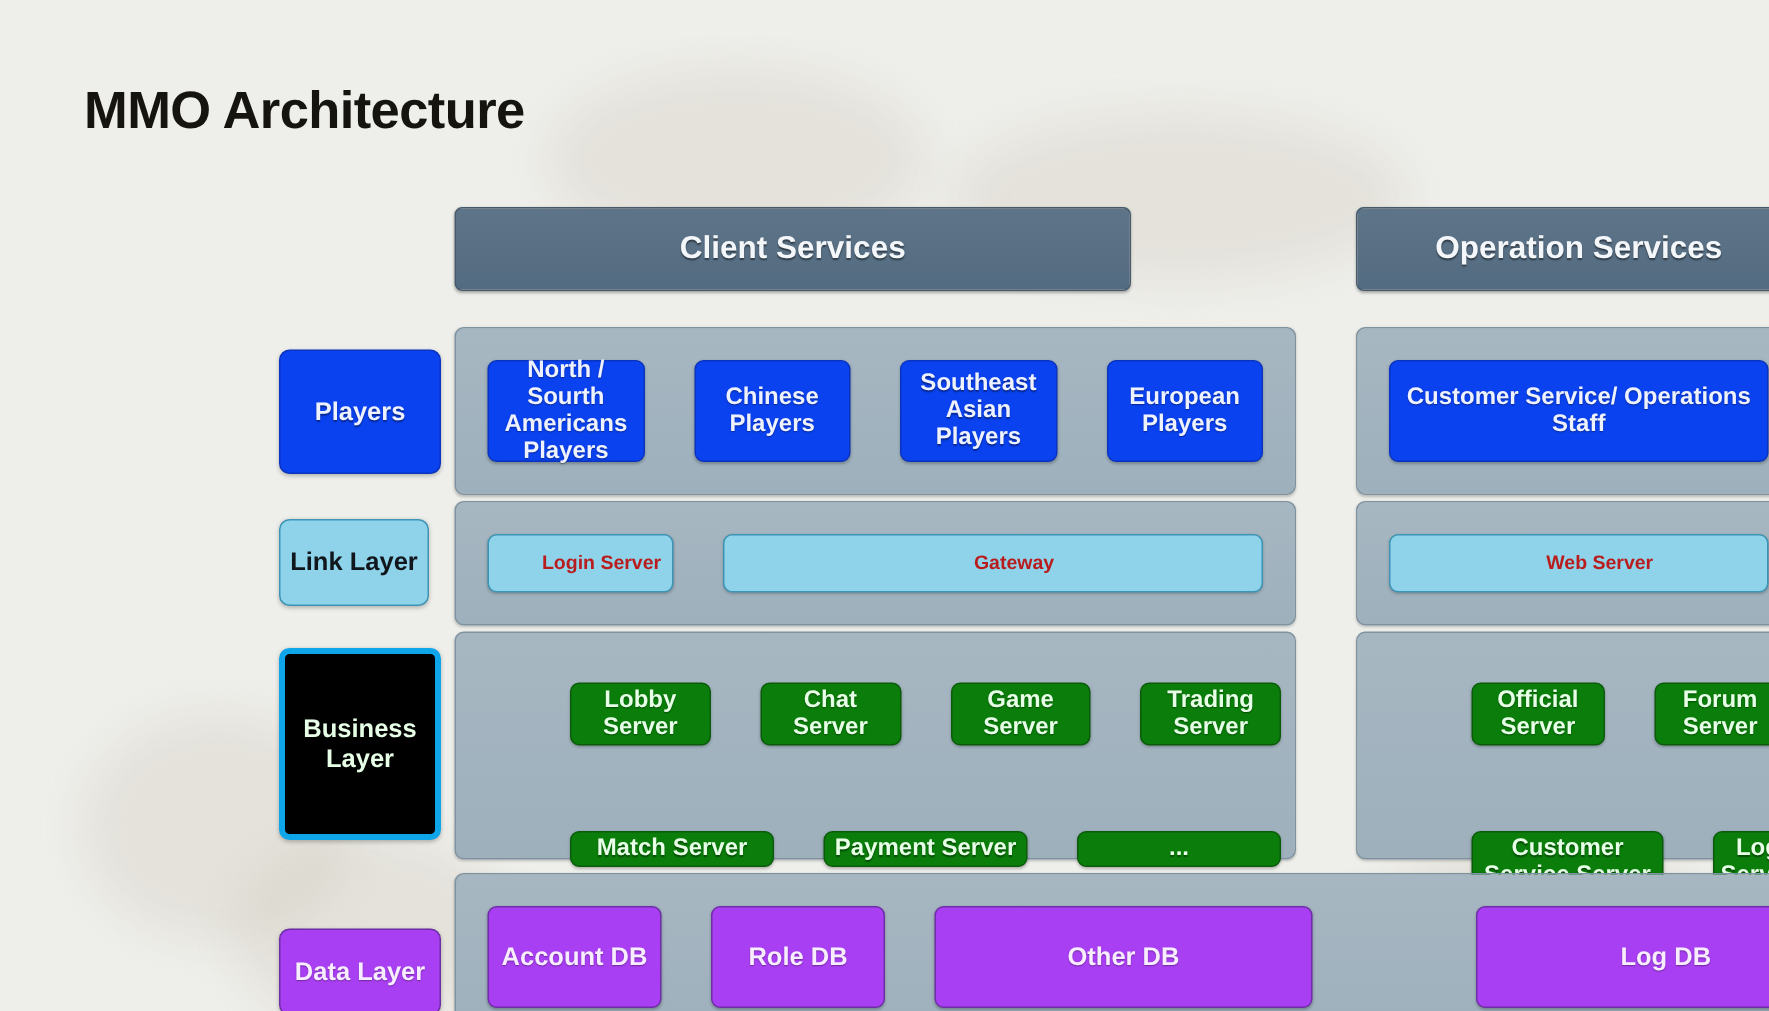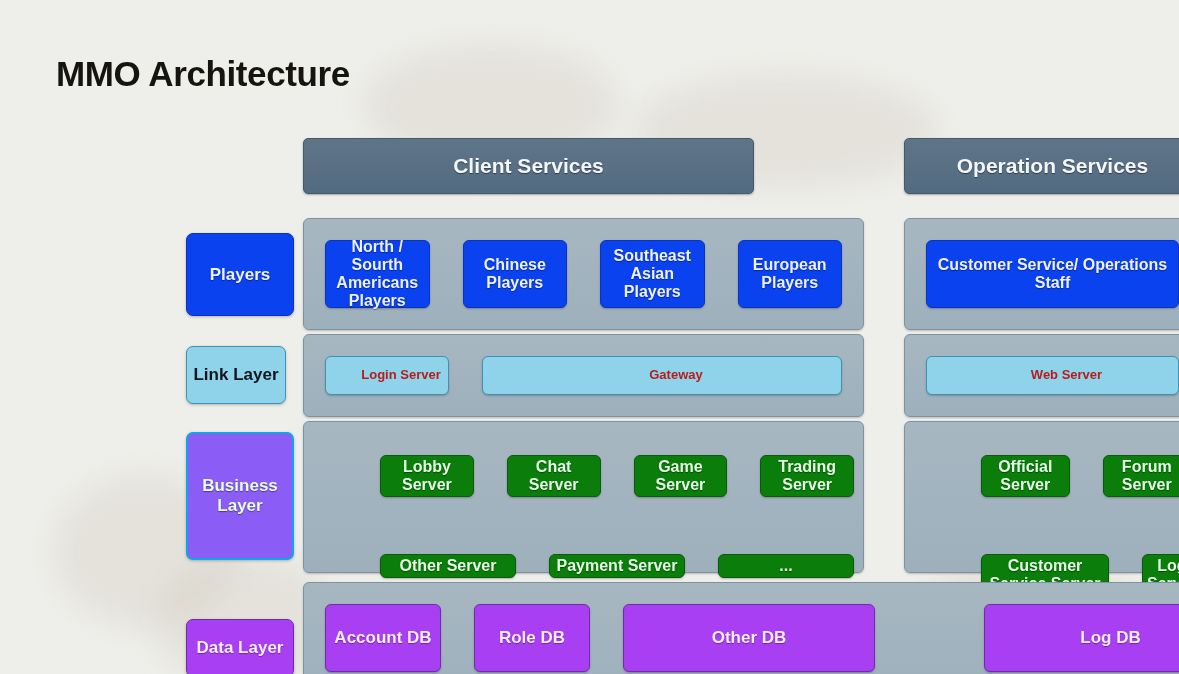--- a/index.html
+++ b/index.html
@@ -131,21 +131,21 @@
     background: #0a42f0; border: 1px solid #0a34c0;
     color: #eef2ff; font-size: 17px; text-shadow: 0 1px 1px rgba(0,0,0,.4);
   }
   #stub-link {
     left: 150px; top: 310px; width: 100px; height: 58px;
     background: #8ed3ea; border: 1px solid #3d94b5;
     color: #10161c; font-size: 17px;
   }
   #stub-business {
     left: 150px; top: 396px; width: 108px; height: 128px;
-    background: #8b5cf6; border: 2px solid #0ea5e9;
+    background: #000000; border: 4px solid #0ea5e9;
     color: #e6ffe6; font-size: 17px; text-shadow: 0 1px 1px rgba(0,0,0,.4);
   }
   #stub-data {
     left: 150px; top: 583px; width: 108px; height: 58px;
     background: #a93ff2; border: 1px solid #6f2ea8;
     color: #f8ecff; font-size: 17px; text-shadow: 0 1px 1px rgba(0,0,0,.35);
   }
 
   
   .f-login   { flex: 0 0 124px; }
@@ -197,21 +197,21 @@
 <div class="stub" id="stub-business">Business Layer</div>
 
 <div class="panel" id="panel-biz-left">
   <div class="panel-row">
     <div class="node green">Lobby Server</div>
     <div class="node green">Chat Server</div>
     <div class="node green">Game Server</div>
     <div class="node green">Trading Server</div>
   </div>
   <div class="panel-row">
-    <div class="node green">Other Server</div>
+    <div class="node green">Match Server</div>
     <div class="node green">Payment Server</div>
     <div class="node green">...</div>
   </div>
 </div>
 
 <div class="panel" id="panel-biz-right">
   <div class="panel-row">
     <div class="node green">Official Server</div>
     <div class="node green">Forum Server</div>
   </div>

